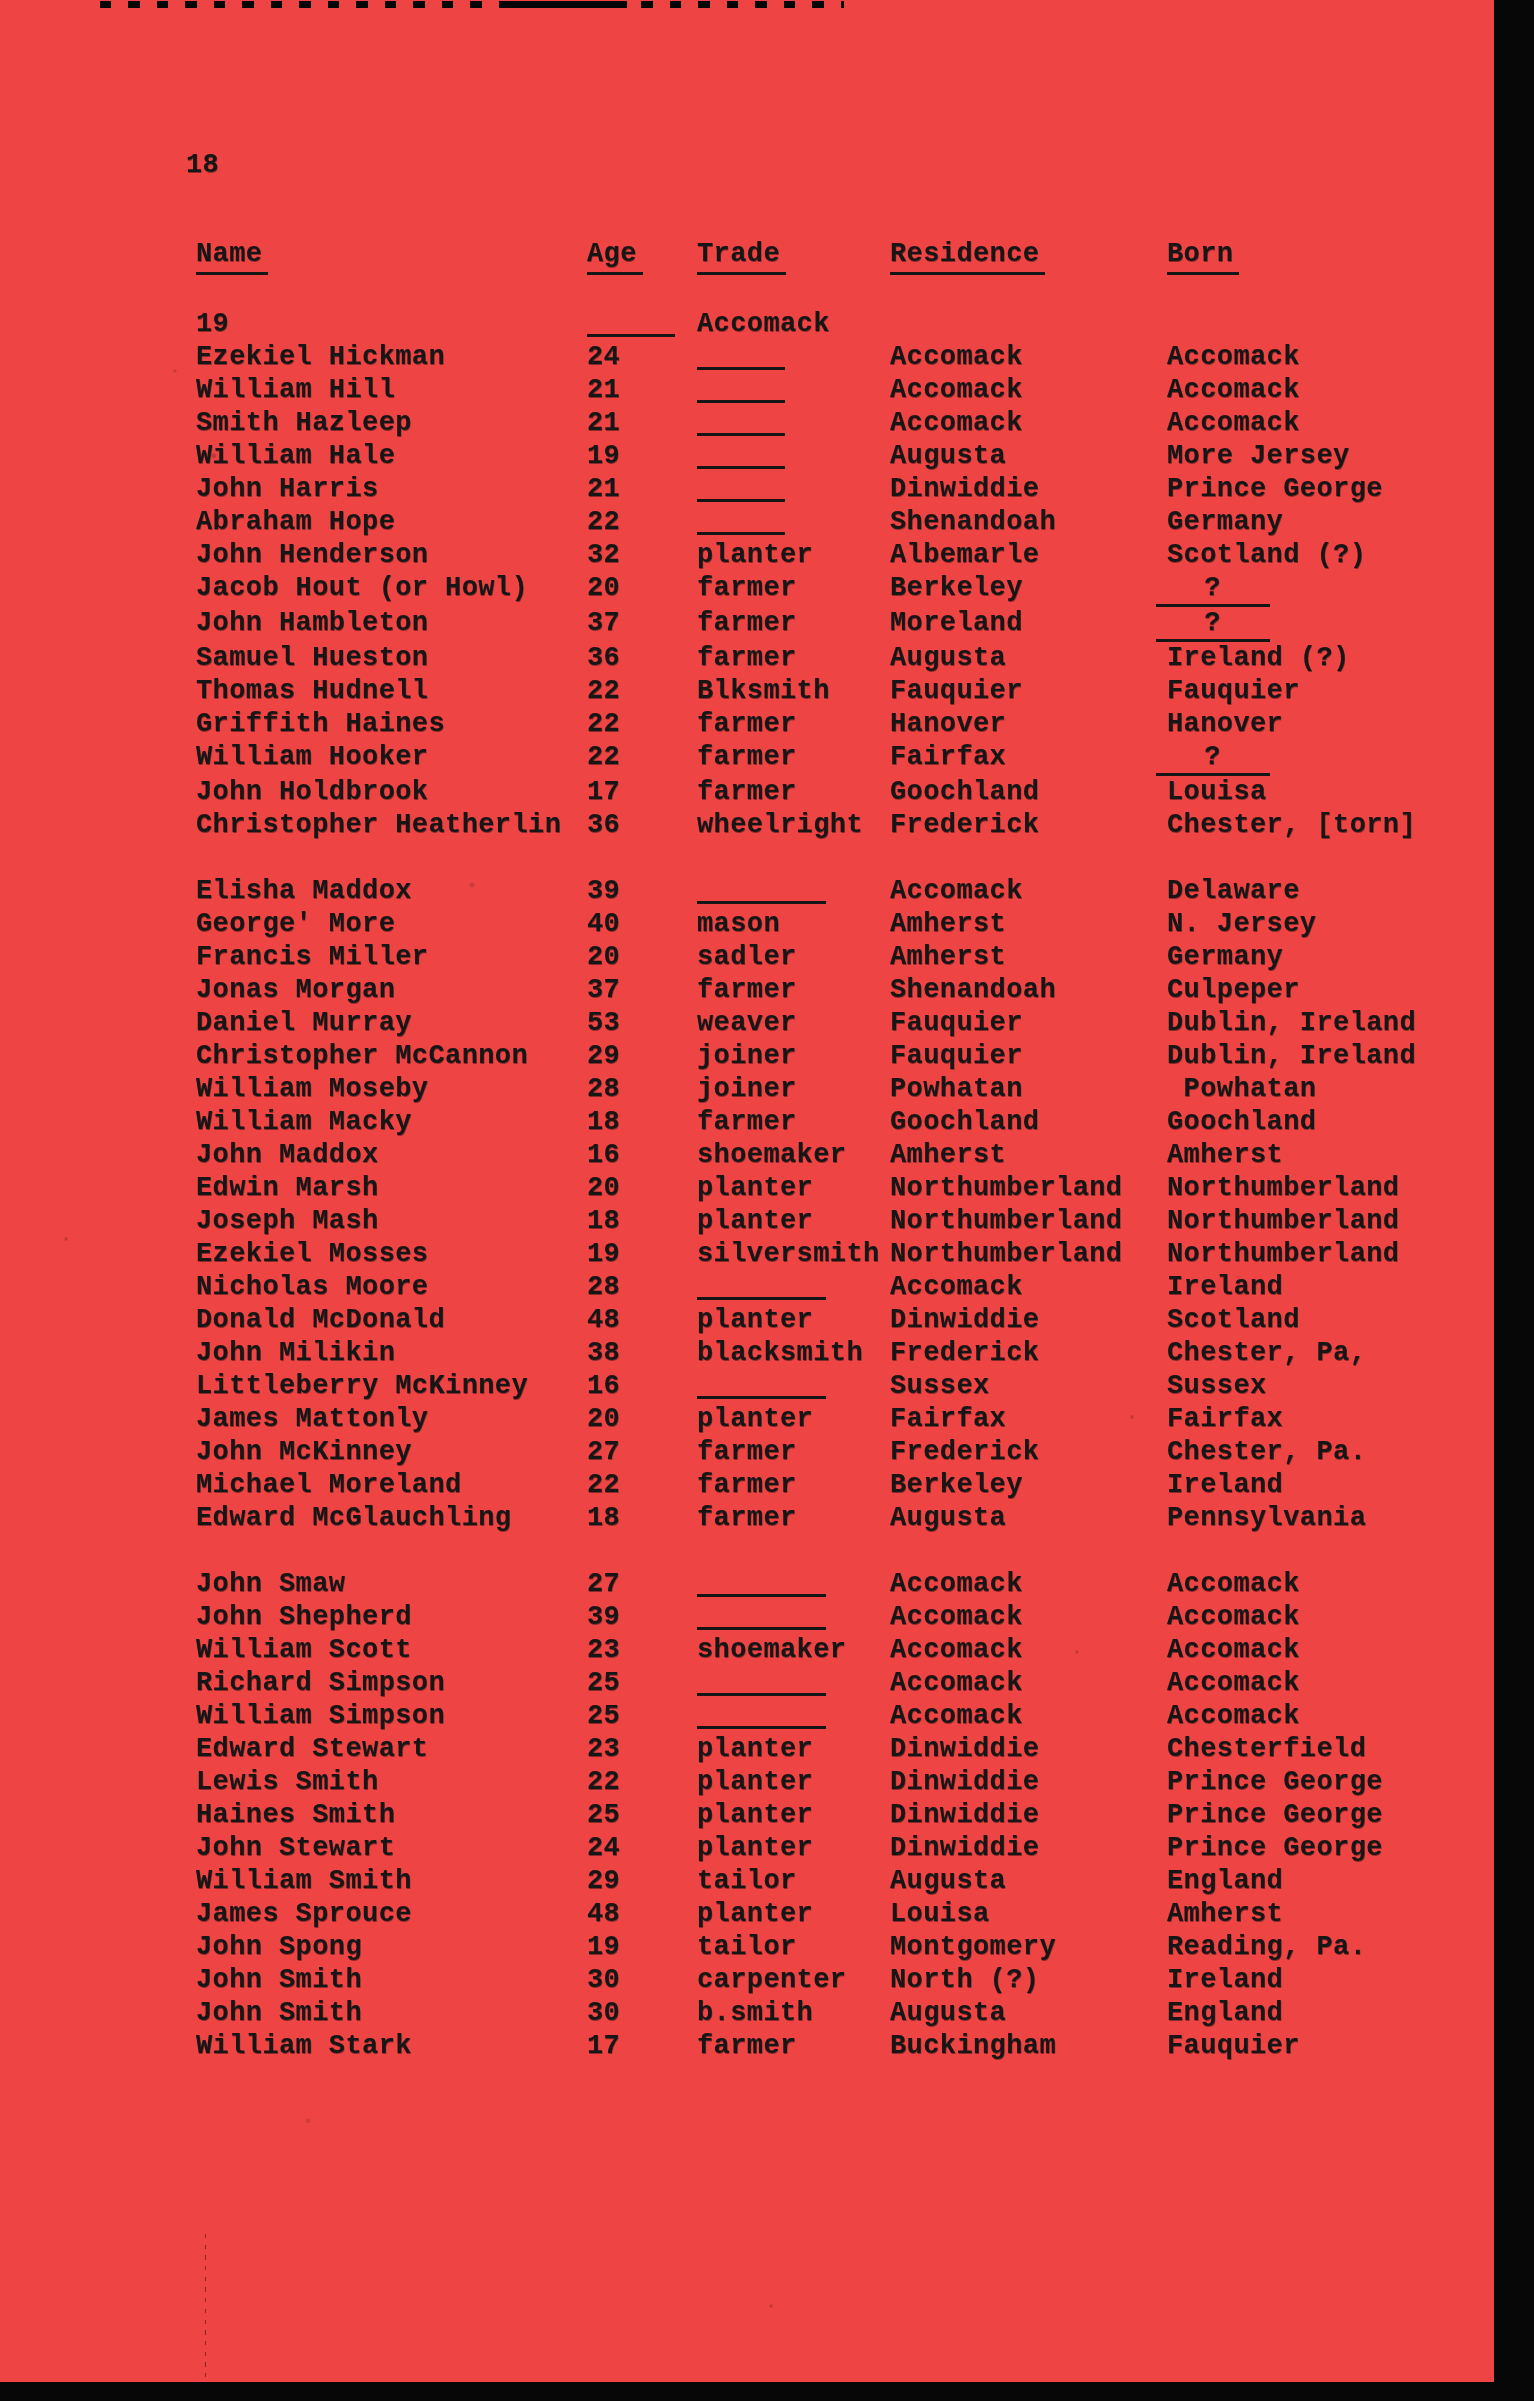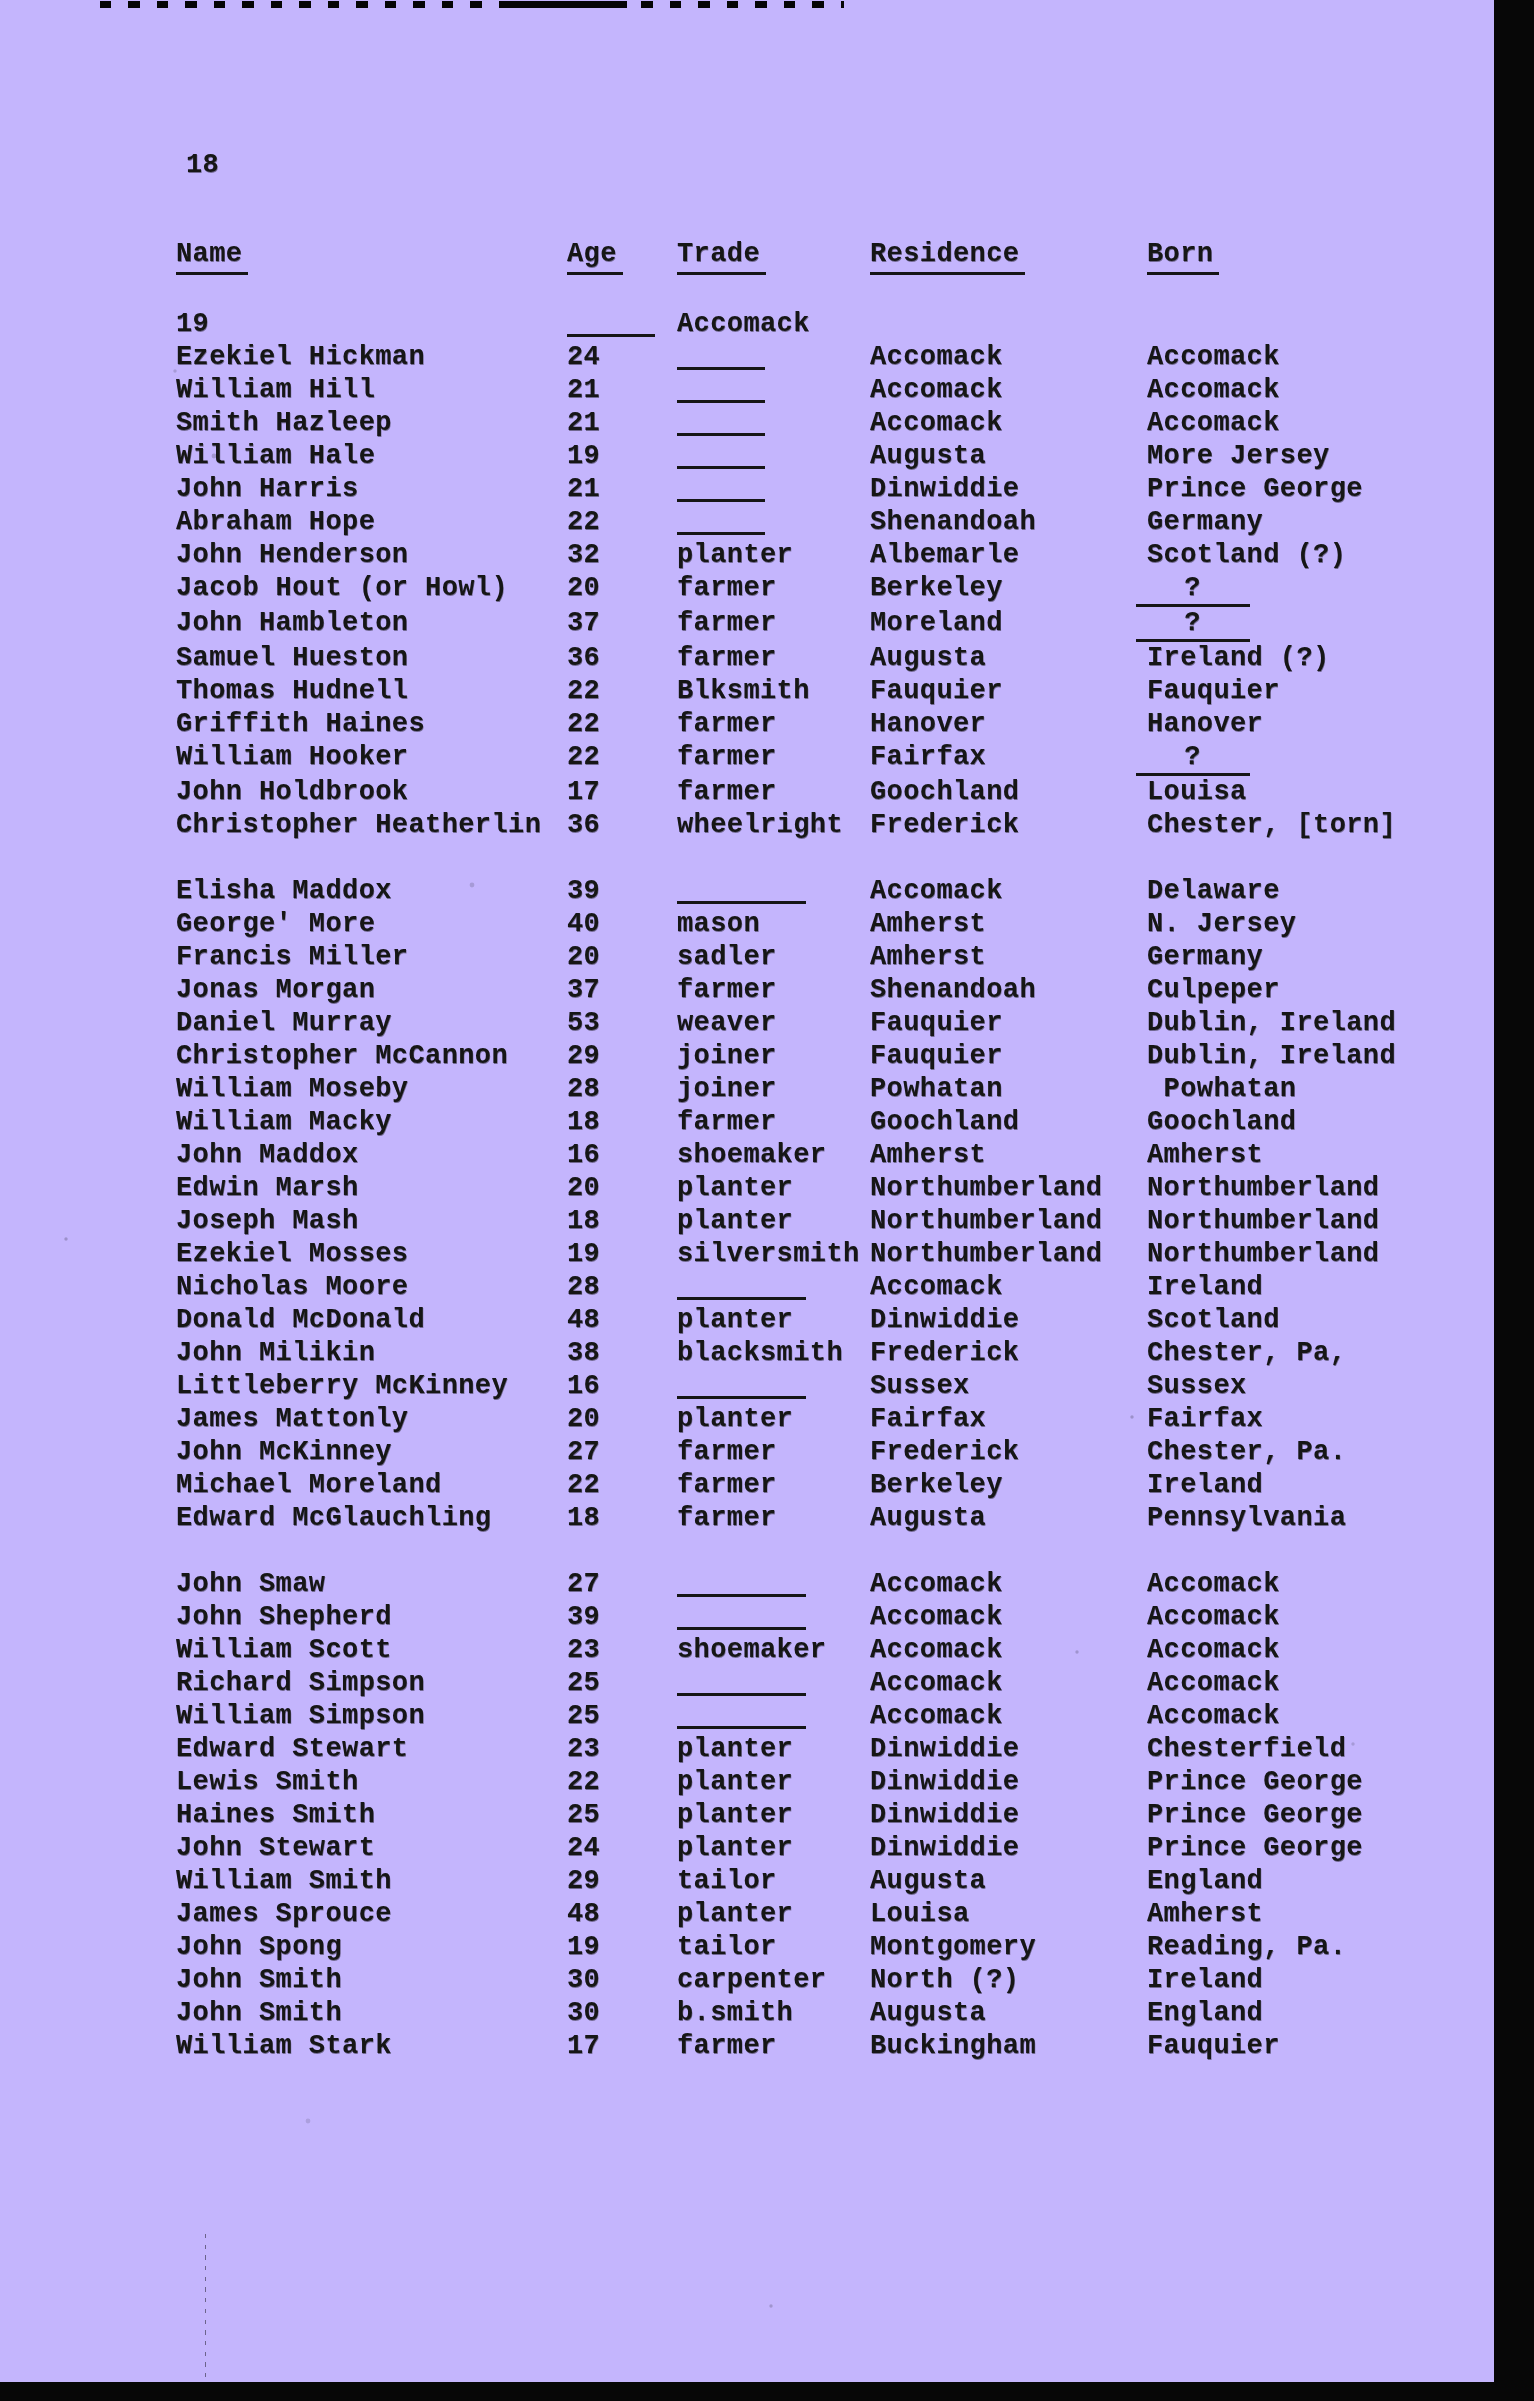--- a/index.html
+++ b/index.html
@@ -2,21 +2,21 @@
 <html style="font-size:11.4px"><head>
 <meta charset="utf-8">
 <style>
   html,body{margin:0;padding:0;}
   body{
     width:1535px;height:2401px;position:relative;overflow:hidden;
     background:#ffffff;
     font-family:"Liberation Mono","DejaVu Sans Mono",monospace;
     font-weight:700;color:#161616;
   }
-  .page{position:absolute;inset:0;background:#c4b5fd;}
+  .page{position:absolute;inset:0;background:#ef4444;}
 
   
   .edge-dashes{
     position:absolute;left:100px;top:1.4px;width:744px;height:6.4px;
     background:repeating-linear-gradient(90deg,#050505 0 11.4px,transparent 11.4px 28.5px);
   }
   .edge-dash-solid{position:absolute;left:502px;top:0.7px;width:125px;height:7.1px;background:#050505;}
   .band-right{position:absolute;top:0;right:0;width:41px;height:2401px;background:#070707;}
   .band-bottom{position:absolute;left:0;bottom:0;width:1535px;height:19px;background:#070707;}
   .vline{
@@ -40,21 +40,21 @@
 
   
   .page-number{
     position:absolute;left:186px;top:149px;
     font-size:27px;line-height:33px;letter-spacing:0.4px;
     text-shadow:0.5px 0.5px 0 rgba(10,10,10,.45);
   }
 
   
   .content{
-    position:absolute;left:176px;top:238px;width:1308px;
+    position:absolute;left:196px;top:238px;width:1308px;
     font-size:27px;line-height:33px;letter-spacing:0.4px;
     text-shadow:0.5px 0.5px 0 rgba(10,10,10,.45);
   }
   .row{display:grid;grid-template-columns:391px 110px 193px 277px 1fr;}
   .cell{white-space:pre;}
   .header-row{margin-bottom:33px;}
   .hdr{display:inline-block;border-bottom:3.6px solid #161616;padding:0 5.7px 0.7px 0;}
   .group-1,.group-2{margin-top:33px;}
 
   .blank-line{

